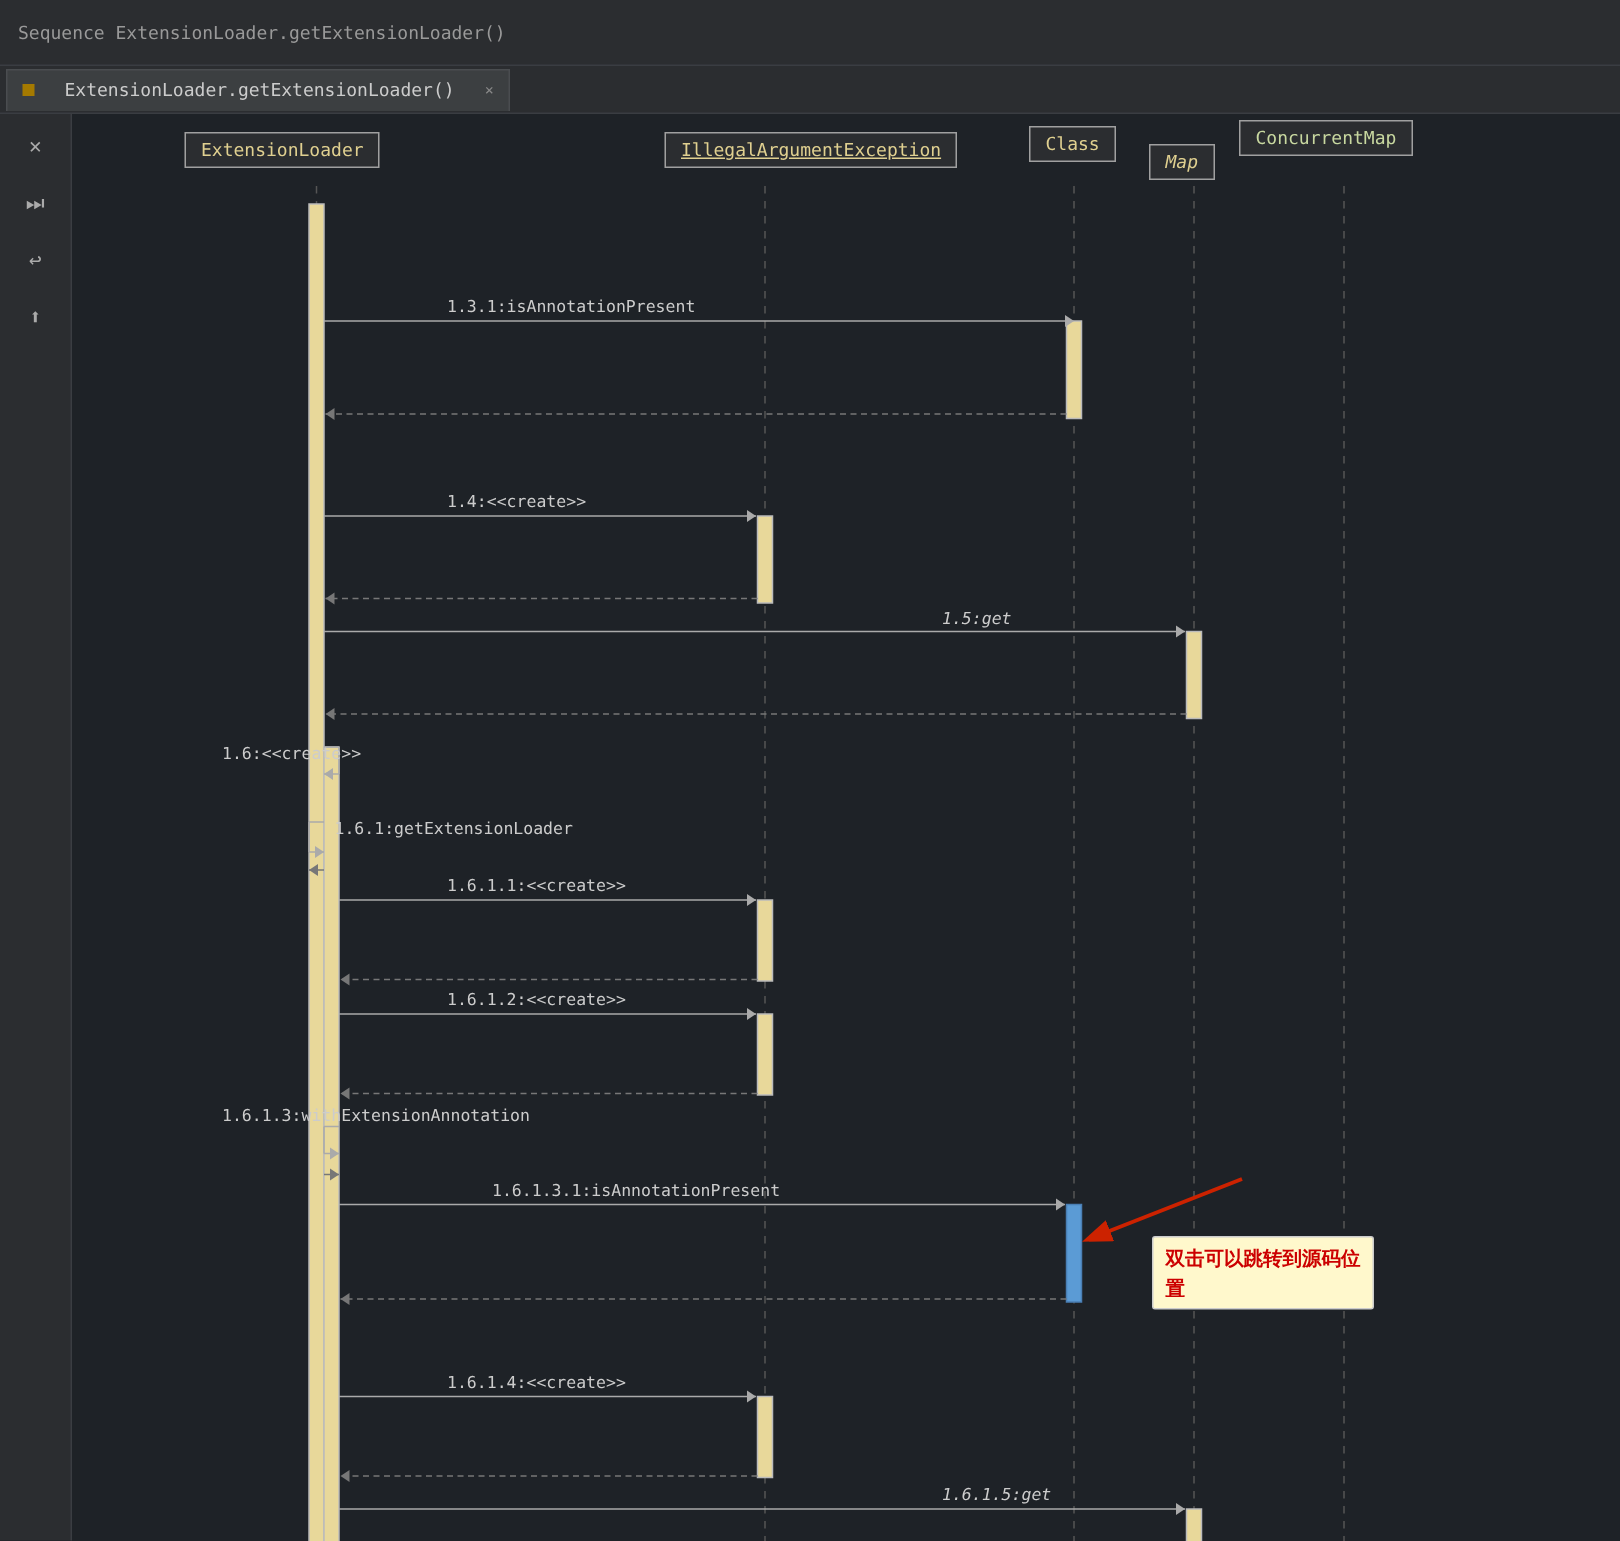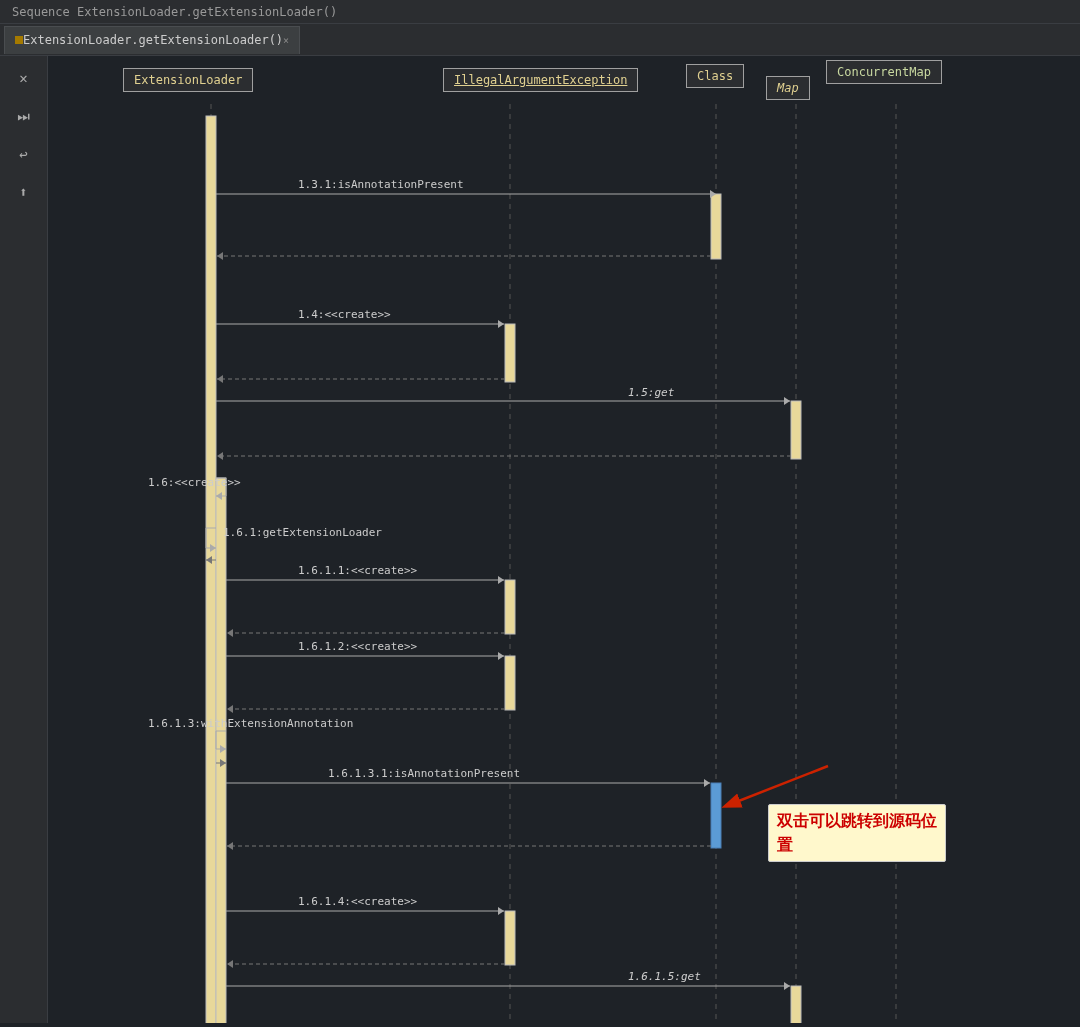--- a/index.html
+++ b/index.html
@@ -14,40 +14,40 @@
     }
 
     .title-bar {
       background: #2b2d30;
       padding: 6px 12px;
       font-size: 12px;
       color: #999;
       border-bottom: 1px solid #3a3d42;
       display: flex;
       align-items: center;
-      height: 24px;
+      height: 44px;
     }
 
     .tab-bar {
       background: #2b2d30;
       display: flex;
       align-items: center;
       border-bottom: 1px solid #3a3d42;
       height: 32px;
       padding-left: 4px;
     }
 
     .tab {
       background: #3c3f41;
       border: 1px solid #4a4d50;
       border-bottom: none;
       padding: 4px 10px;
       display: flex;
       align-items: center;
-      gap: 0;
+      gap: 20px;
       color: #ccc;
       font-size: 12px;
       cursor: pointer;
       height: 28px;
     }
 
     .tab .tab-icon {
       width: 8px;
       height: 8px;
       background: #a57a00;
@@ -291,19 +291,19 @@
       </div>
 
       <div class="lifeline-header" style="left:718px; top:20px;font-style:italic;">
         <span>Map</span>
       </div>
 
       <div class="lifeline-header" style="left:778px; top:4px; color:#c8d8a0;">
         <span>ConcurrentMap</span>
       </div>
 
-      <div class="annotation-box" style="left:720px; top:748px; background:#fff8cc; color:#cc0000; font-size:16px; font-family:sans-serif; font-weight:bold; line-height:1.5;">
+      <div class="annotation-box" style="left:720px; top:748px; background:#fff8cc; color:#cc0000; font-size:13px; font-family:sans-serif; font-weight:bold; line-height:1.5;">
         双击可以跳转到源码位<br>置
       </div>
 
     </div>
   </div>
 </div>
 
 </body></html>

